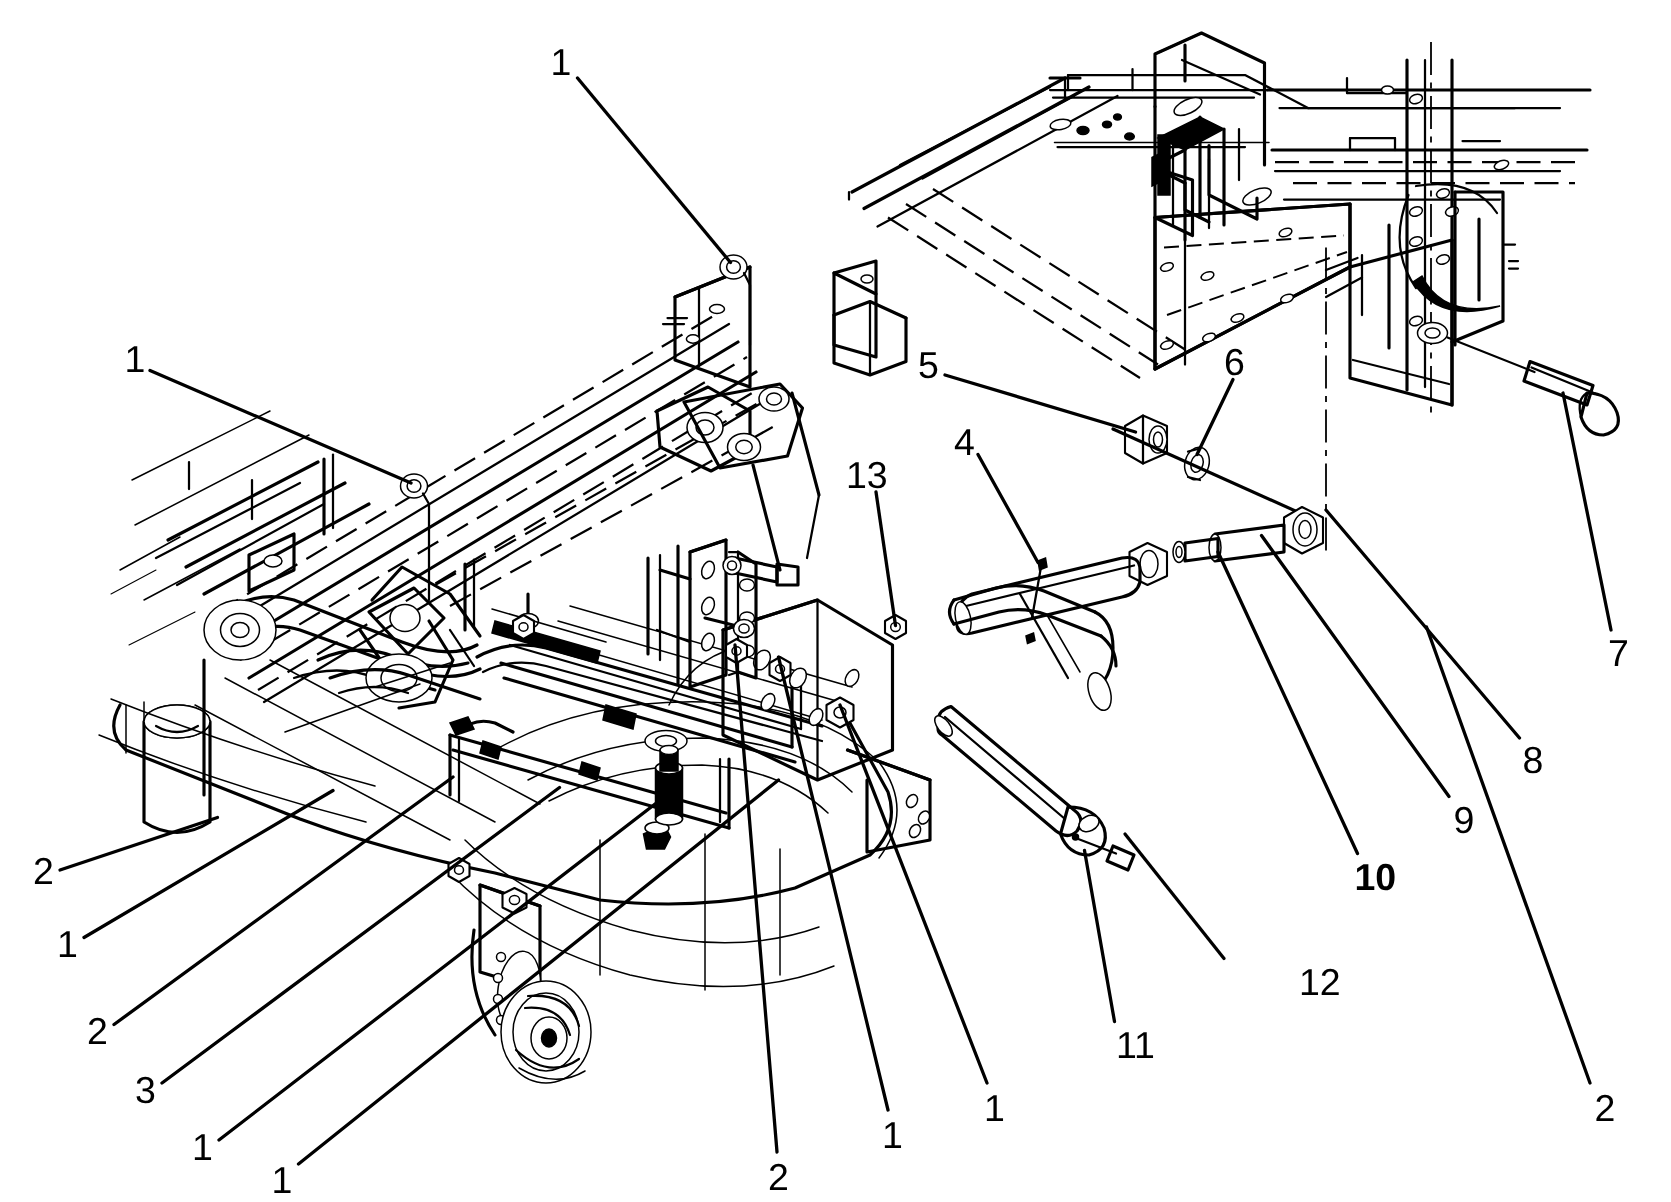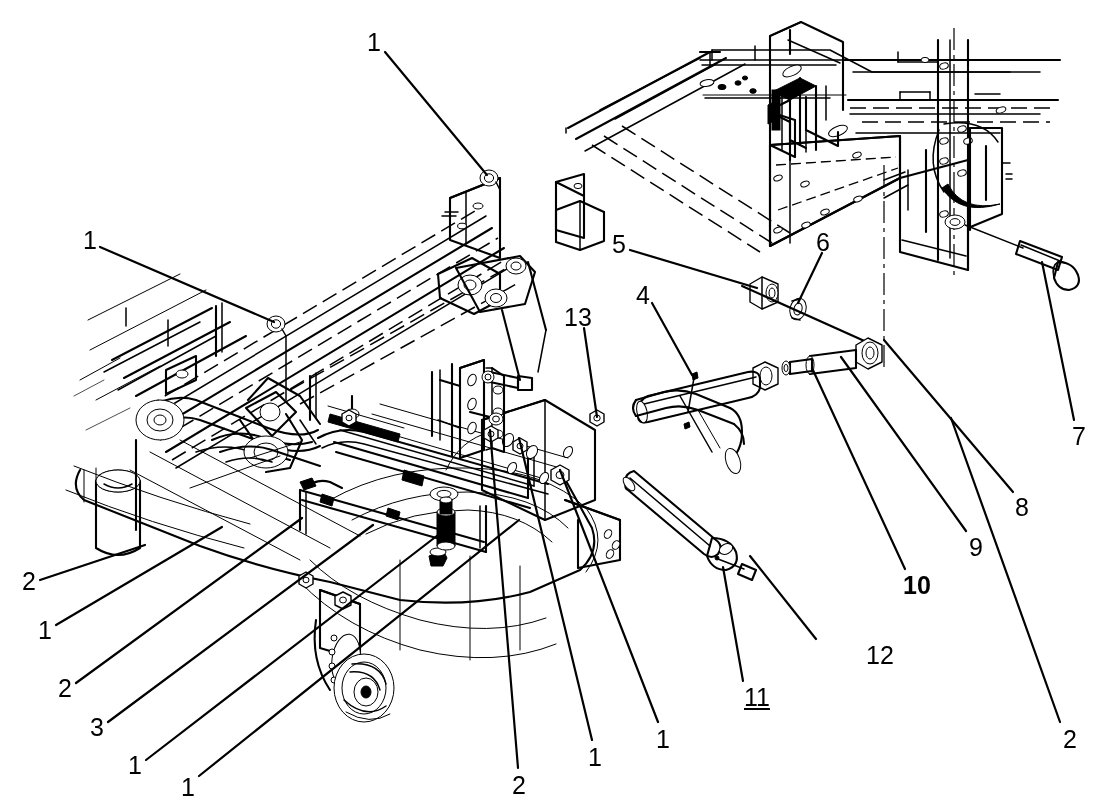--- a/index.html
+++ b/index.html
@@ -577,21 +577,21 @@
       <div class="callout-label" style="left: 83px; top: 228px;">1</div>
       <div class="callout-label" style="left: 612px; top: 232px;">5</div>
       <div class="callout-label" style="left: 816px; top: 230px;">6</div>
       <div class="callout-label" style="left: 636px; top: 283px;">4</div>
       <div class="callout-label" style="left: 564px; top: 305px; text-align: right;">13</div>
       <div class="callout-label" style="left: 1072px; top: 424px;">7</div>
       <div class="callout-label" style="left: 1015px; top: 495px;">8</div>
       <div class="callout-label" style="left: 969px; top: 535px;">9</div>
       <div class="callout-label" style="left: 903px; top: 573px; font-weight: bold;">10</div>
       <div class="callout-label" style="left: 818px; top: 643px; margin-left: 48px;">12</div>
-      <div class="callout-label" style="left: 744px; top: 685px; text-decoration: underline;">11</div>
+      <div class="callout-label" style="left: 744px; top: 685px;">11</div>
       <div class="callout-label" style="left: 22px; top: 569px;">2</div>
       <div class="callout-label" style="left: 38px; top: 618px;">1</div>
       <div class="callout-label" style="left: 58px; top: 676px;">2</div>
       <div class="callout-label" style="left: 90px; top: 715px;">3</div>
       <div class="callout-label" style="left: 128px; top: 753px;">1</div>
       <div class="callout-label" style="left: 181px; top: 775px;">1</div>
       <div class="callout-label" style="left: 512px; top: 773px;">2</div>
       <div class="callout-label" style="left: 588px; top: 745px;">1</div>
       <div class="callout-label" style="left: 656px; top: 727px;">1</div>
       <div class="callout-label" style="left: 1063px; top: 727px;">2</div>

